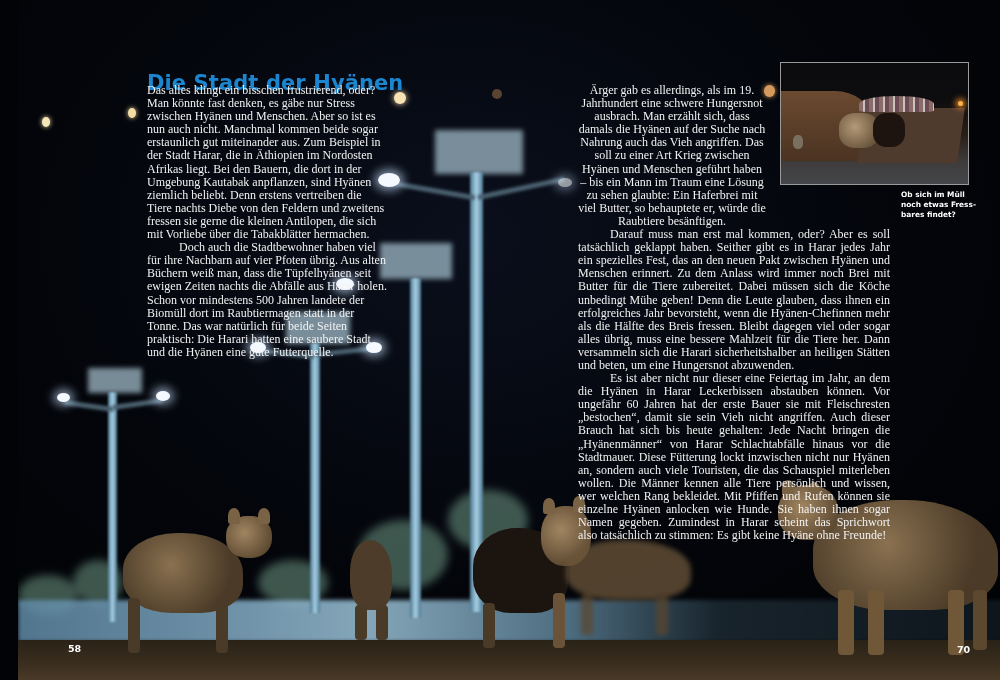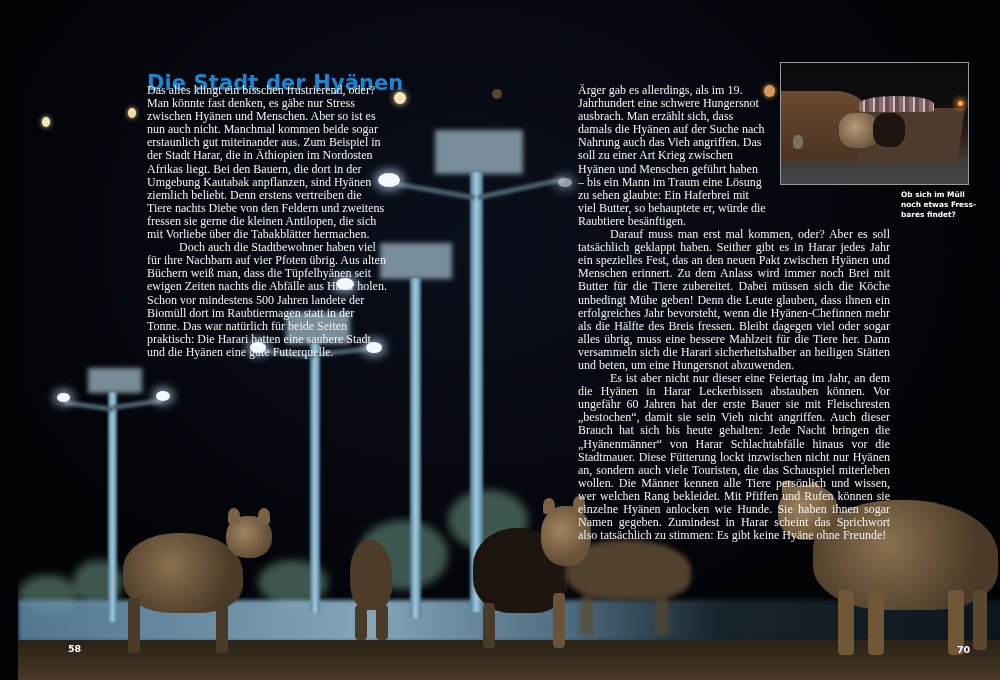--- a/index.html
+++ b/index.html
@@ -22,21 +22,21 @@
   .hyena .head { position:absolute; border-radius:45%; background: radial-gradient(circle at 40% 40%, #a08560, #5a4630 80%); }
   .hyena .ear { position:absolute; width:12px; height:16px; border-radius:50% 50% 20% 20%; background:#7a6245; }
   .spots { background-image: radial-gradient(#2b2014 1.6px, transparent 2px); background-size:9px 8px; }
 
   .title { position:absolute; left:129px; top:57px; font-family:"DejaVu Sans", sans-serif; font-weight:bold; font-size:21px; color:#1b86cf; letter-spacing:0.1px; white-space:nowrap; }
   .col { position:absolute; color:#f2f2f2; font-family:Liberation Serif, serif; font-size:12px; line-height:13.1px; }
   .col p { margin:0; }
   .col .indent { text-indent:32px; }
   .left-col { left:129px; top:84px; width:240px; }
   .right-col { left:560px; top:84px; width:312px; text-align:justify; }
-  .right-col .narrow { width:188px; text-align:left; }
+  .right-col .narrow { width:188px; text-align:center; }
   .caption { position:absolute; color:#fff; font-family:"DejaVu Sans", sans-serif; font-weight:bold; font-size:7.4px; line-height:9.8px; }
   .cap-left { left:51px; top:303px; width:78px; }
   .cap-right { left:883px; top:190px; width:75px; }
   .inset { position:absolute; left:762px; top:62px; width:187px; height:121px; border:1.5px solid #9a9a9a; overflow:hidden;
     background: linear-gradient(#0b0b0e 0%, #0d0c0e 30%, #2a1f18 60%, #3d3a3a 80%, #45464b 100%); }
   .inset .wallshape { position:absolute; left:0; top:28px; width:90px; height:70px; background: linear-gradient(#6b4a30, #4b3322); border-radius:0 40% 0 0; }
   .inset .bin { position:absolute; left:80px; top:45px; width:100px; height:55px; background:#4f3a2e; transform:skewX(-8deg); }
   .inset .trash { position:absolute; left:78px; top:33px; width:75px; height:16px; border-radius:50% 50% 10% 10%; background: repeating-linear-gradient(90deg,#8a6d6b 0 4px,#c9c2bc 4px 6px,#6b4c55 6px 10px); }
   .inset .hy { position:absolute; left:58px; top:50px; width:40px; height:35px; border-radius:40%; background: radial-gradient(circle at 40% 40%, #b49a78, #6a553c 75%); }
   .inset .shadowhy { position:absolute; left:92px; top:50px; width:32px; height:34px; border-radius:40%; background:#1d1410; }

